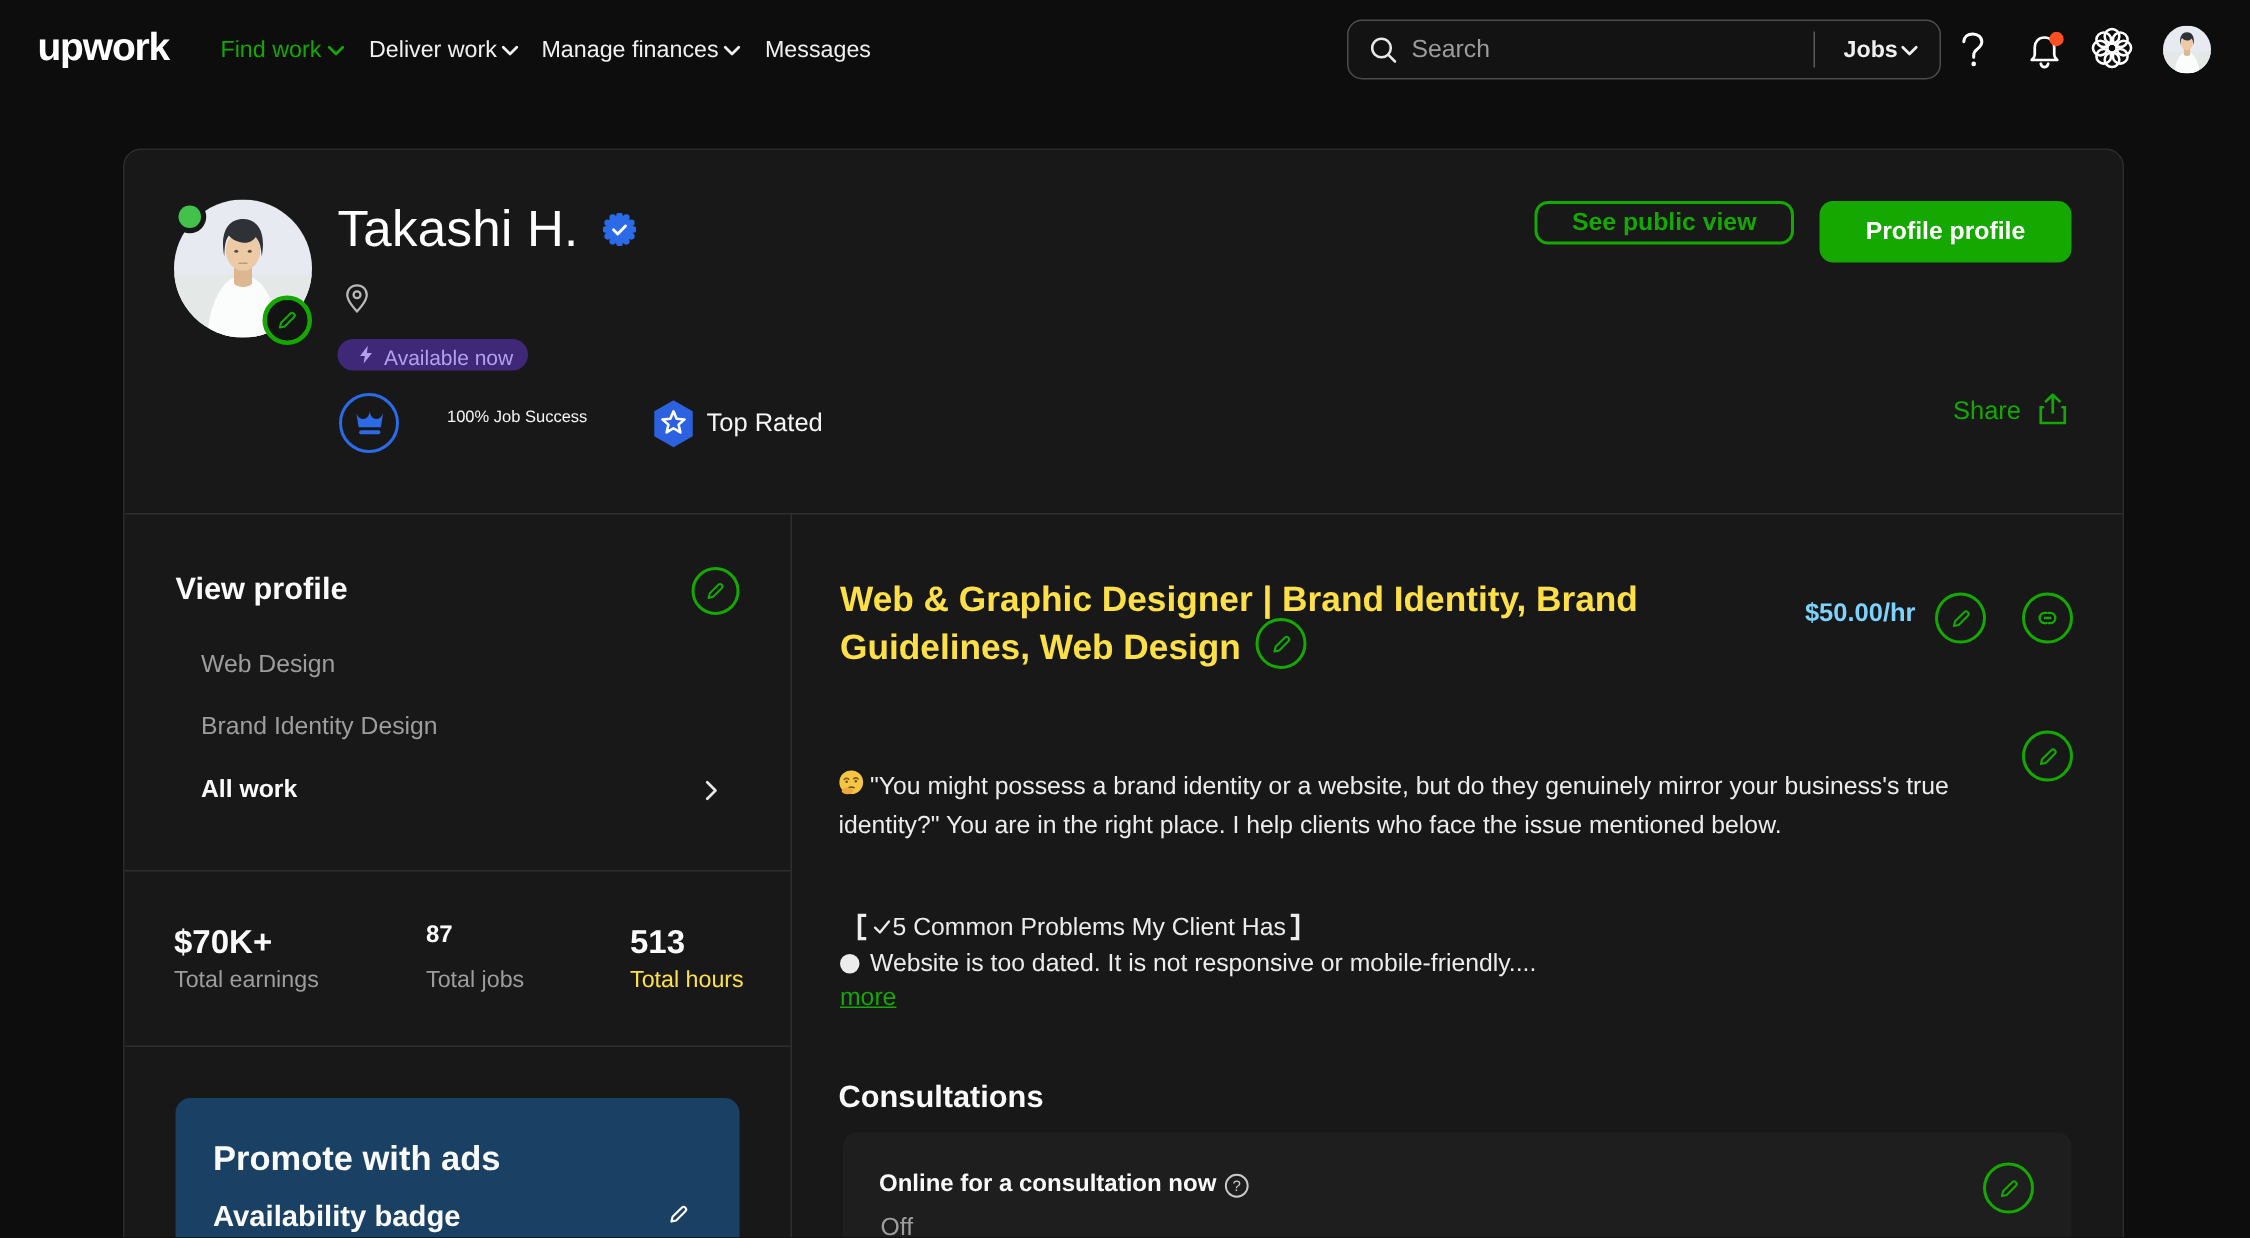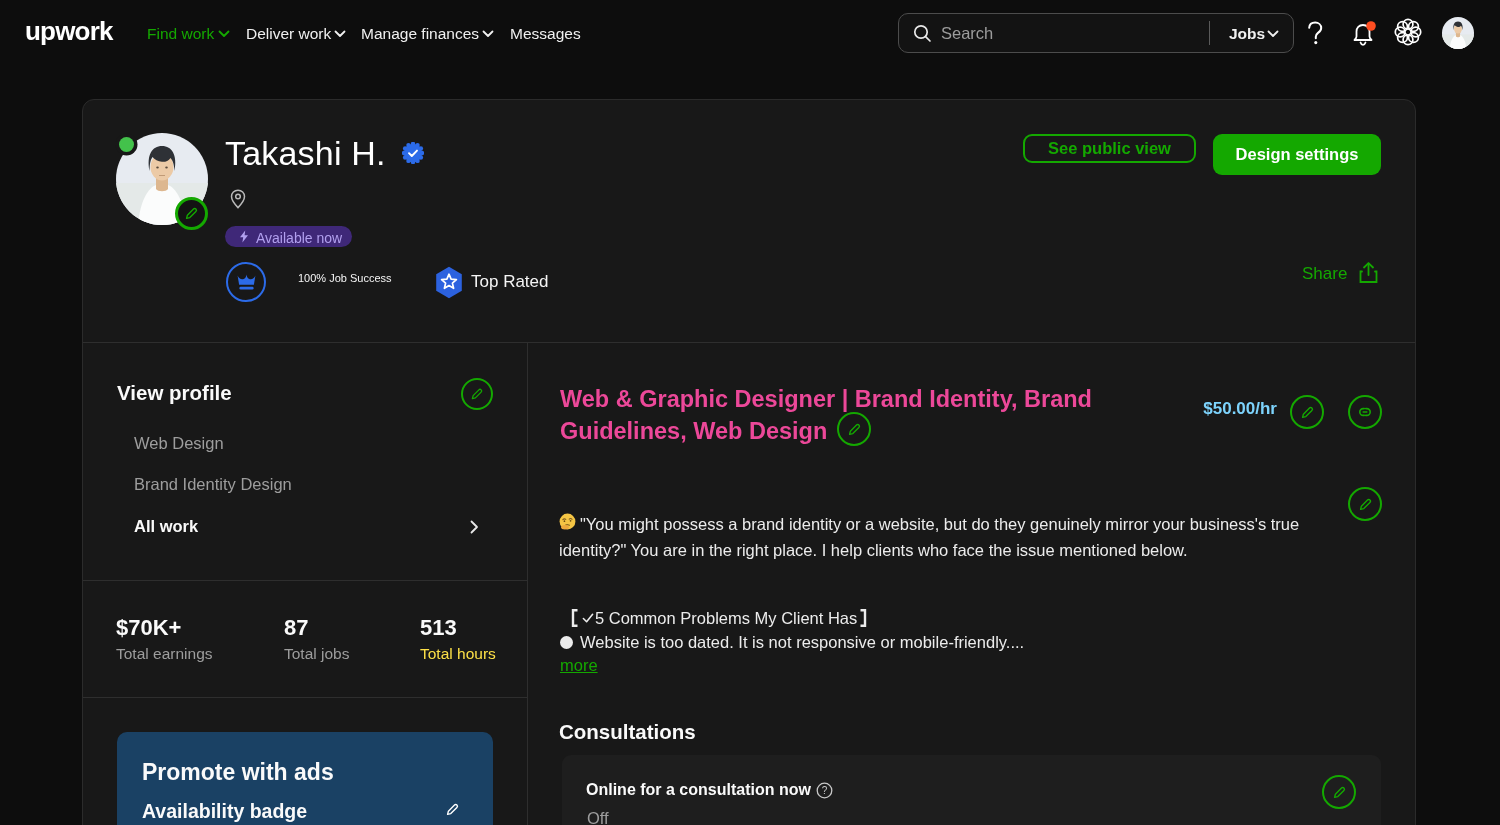--- a/index.html
+++ b/index.html
@@ -153,21 +153,21 @@
   </svg>
   <div class="abs" style="left:270px;top:272px;font-size:11px;font-weight:500;color:#f5f5f5;margin-left:28px;">100% Job Success</div>
 
   <svg class="abs" style="left:434px;top:266px;" width="30" height="33" viewBox="0 0 30 33">
     <path d="M15 0.8 L27.8 8.2 L27.8 24.8 L15 32.2 L2.2 24.8 L2.2 8.2 Z" fill="#2c62df"></path>
     <path d="M15 8.2 L17.1 13.1 L22.4 13.6 L18.4 17.1 L19.6 22.3 L15 19.5 L10.4 22.3 L11.6 17.1 L7.6 13.6 L12.9 13.1 Z" fill="none" stroke="#fff" stroke-width="1.7" stroke-linejoin="round"></path>
   </svg>
   <div class="abs" style="left:471px;top:272px;font-size:17px;font-weight:500;color:#f5f5f5;">Top Rated</div>
 
   <div class="abs" style="left:1023px;top:134px;width:173px;height:29px;border:2px solid #14a800;border-radius:9px;display:flex;align-items:center;justify-content:center;font-size:16.5px;font-weight:600;color:#14a800;">See public view</div>
-  <div class="abs" style="left:1213px;top:134px;width:168px;height:41px;background:#14a800;border-radius:9px;display:flex;align-items:center;justify-content:center;font-size:16.5px;font-weight:600;color:#fff;">Design settings</div>
+  <div class="abs" style="left:1213px;top:134px;width:168px;height:41px;background:#14a800;border-radius:9px;display:flex;align-items:center;justify-content:center;font-size:16.5px;font-weight:600;color:#fff;">Profile profile</div>
 
   <div class="abs" style="left:1302px;top:264px;font-size:17px;font-weight:500;color:#14a800;">Share</div>
   <svg class="abs" style="left:1358px;top:262px;" width="21" height="22" viewBox="0 0 21 22">
     <path d="M10.5 1.5 L10.5 13" stroke="#14a800" stroke-width="1.8" stroke-linecap="round"></path>
     <path d="M6 5.5 L10.5 1.2 L15 5.5" stroke="#14a800" stroke-width="1.8" fill="none" stroke-linecap="round" stroke-linejoin="round"></path>
     <path d="M4 9.5 L2.5 9.5 L2.5 20 L18.5 20 L18.5 9.5 L17 9.5" stroke="#14a800" stroke-width="1.8" fill="none" stroke-linecap="round"></path>
   </svg>
 
   <div class="abs" style="left:117px;top:381px;font-size:20.5px;font-weight:700;color:#fafafa;">View profile</div>
   <div class="ec" style="left:461px;top:378px;width:32px;height:32px;">
@@ -177,33 +177,33 @@
   </div>
   <div class="abs" style="left:134px;top:434px;font-size:16.5px;color:#9d9d9d;">Web Design</div>
   <div class="abs" style="left:134px;top:475px;font-size:16.5px;color:#9d9d9d;">Brand Identity Design</div>
   <div class="abs" style="left:134px;top:517px;font-size:16.5px;font-weight:700;color:#fafafa;">All work</div>
   <svg class="abs" style="left:470px;top:520px;" width="9" height="14" viewBox="0 0 9 14">
       <path d="M1.5 1.5 L7 7 L1.5 12.5" stroke="#e8e8e8" stroke-width="1.8" fill="none" stroke-linecap="round" stroke-linejoin="round"></path>
     </svg>
 
   <div class="abs" style="left:116px;top:615px;font-size:22px;font-weight:700;color:#fafafa;">$70K+</div>
   <div class="abs" style="left:116px;top:645px;font-size:15.5px;color:#9d9d9d;">Total earnings</div>
-  <div class="abs" style="left:284px;top:615px;font-size:22px;font-weight:700;color:#fafafa;text-align:right;">87</div>
+  <div class="abs" style="left:284px;top:615px;font-size:16px;font-weight:700;color:#fafafa;text-align:right;">87</div>
   <div class="abs" style="left:284px;top:645px;font-size:15.5px;color:#9d9d9d;">Total jobs</div>
   <div class="abs" style="left:420px;top:615px;font-size:22px;font-weight:700;color:#fafafa;">513</div>
   <div class="abs" style="left:420px;top:645px;font-size:15.5px;color:#fde047;">Total hours</div>
 
   <div class="abs" style="left:117px;top:732px;width:376px;height:120px;background:#1a4164;border-radius:10px;"></div>
   <div class="abs" style="left:142px;top:759px;font-size:23px;font-weight:700;color:#fafafa;">Promote with ads</div>
   <div class="abs" style="left:142px;top:800px;font-size:19.5px;font-weight:700;color:#fafafa;">Availability badge</div>
   <svg class="abs" style="left:444px;top:801px;" width="17" height="17" viewBox="0 0 17 17">
       <path d="M3.6 13.4 L4.4 10.2 L10.5 4.1 A1.6 1.6 0 0 1 12.9 6.5 L6.8 12.6 Z" stroke="#fff" stroke-width="1.4" fill="none" stroke-linejoin="round"></path>
     </svg>
 
-  <div class="abs" style="left:560px;top:383px;font-size:23.5px;font-weight:700;color:#ec4899;line-height:32px;letter-spacing:0px;">Web &amp; Graphic Designer | Brand Identity, Brand<br>Guidelines, Web Design</div>
+  <div class="abs" style="left:560px;top:383px;font-size:23.5px;font-weight:700;color:#fde047;line-height:32px;letter-spacing:0px;">Web &amp; Graphic Designer | Brand Identity, Brand<br>Guidelines, Web Design</div>
   <div class="ec" style="left:837px;top:412px;width:34px;height:34px;">
     <svg width="17" height="17" viewBox="0 0 17 17">
         <path d="M3.6 13.4 L4.4 10.2 L10.5 4.1 A1.6 1.6 0 0 1 12.9 6.5 L6.8 12.6 Z" stroke="#14a800" stroke-width="1.4" fill="none" stroke-linejoin="round"></path>
       </svg>
   </div>
 
   <div class="abs" style="left:1177px;top:399px;width:100px;text-align:right;font-size:17px;font-weight:700;color:#7dd3fc;">$50.00/hr</div>
   <div class="ec" style="left:1290px;top:395px;width:34px;height:34px;">
     <svg width="17" height="17" viewBox="0 0 17 17">
         <path d="M3.6 13.4 L4.4 10.2 L10.5 4.1 A1.6 1.6 0 0 1 12.9 6.5 L6.8 12.6 Z" stroke="#14a800" stroke-width="1.4" fill="none" stroke-linejoin="round"></path>

